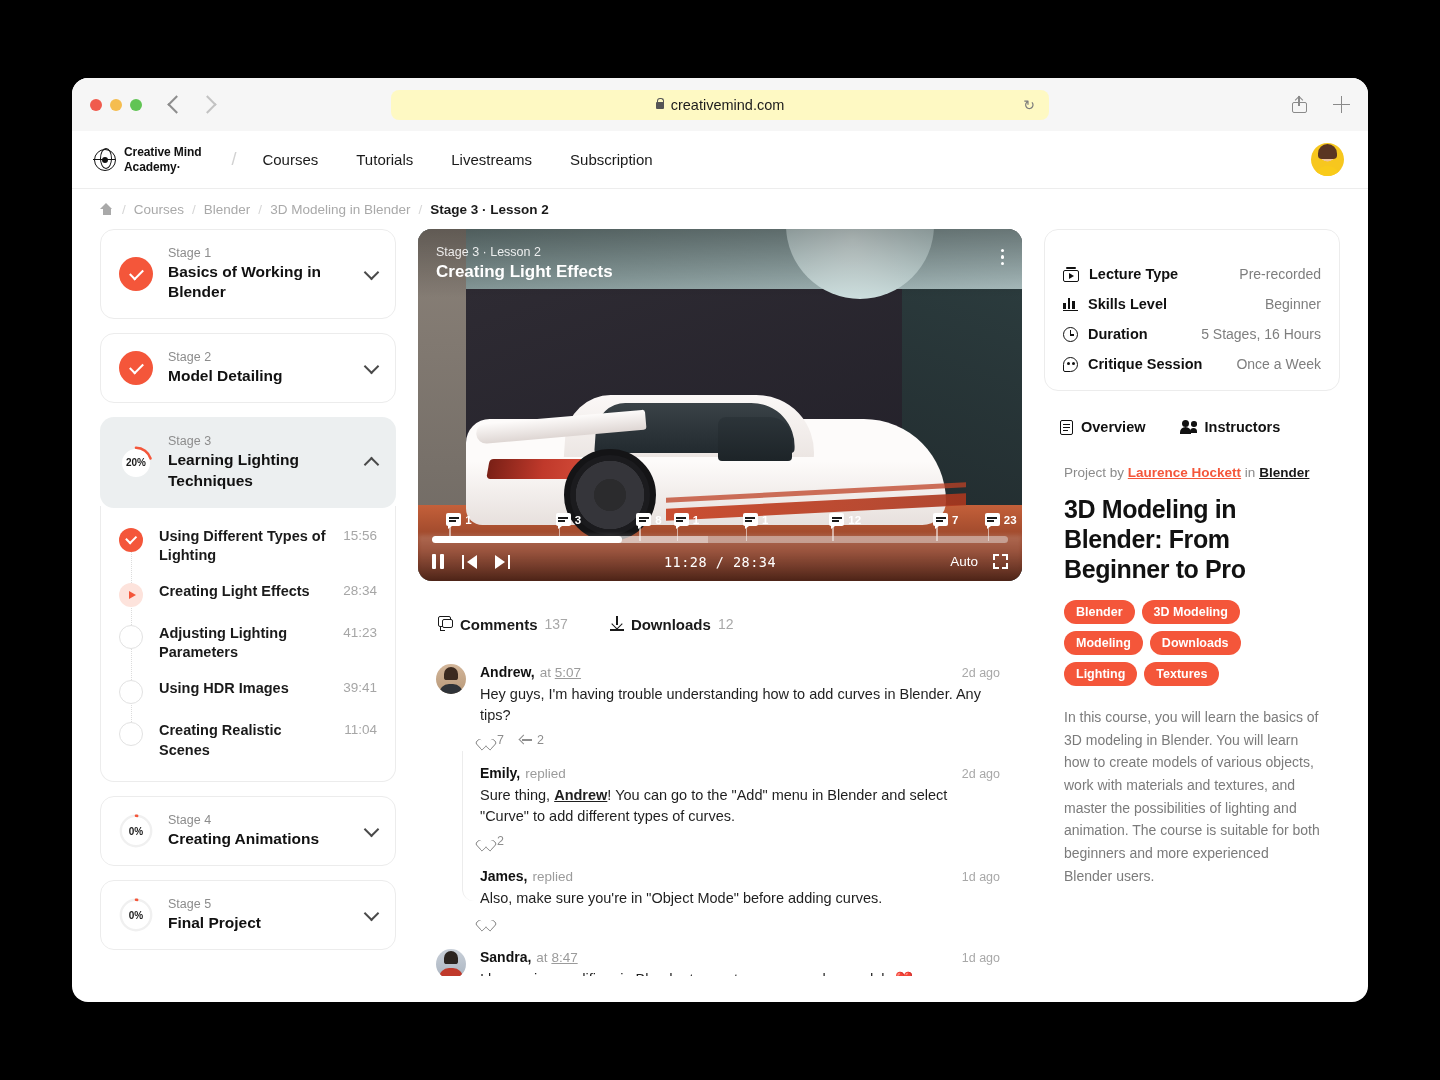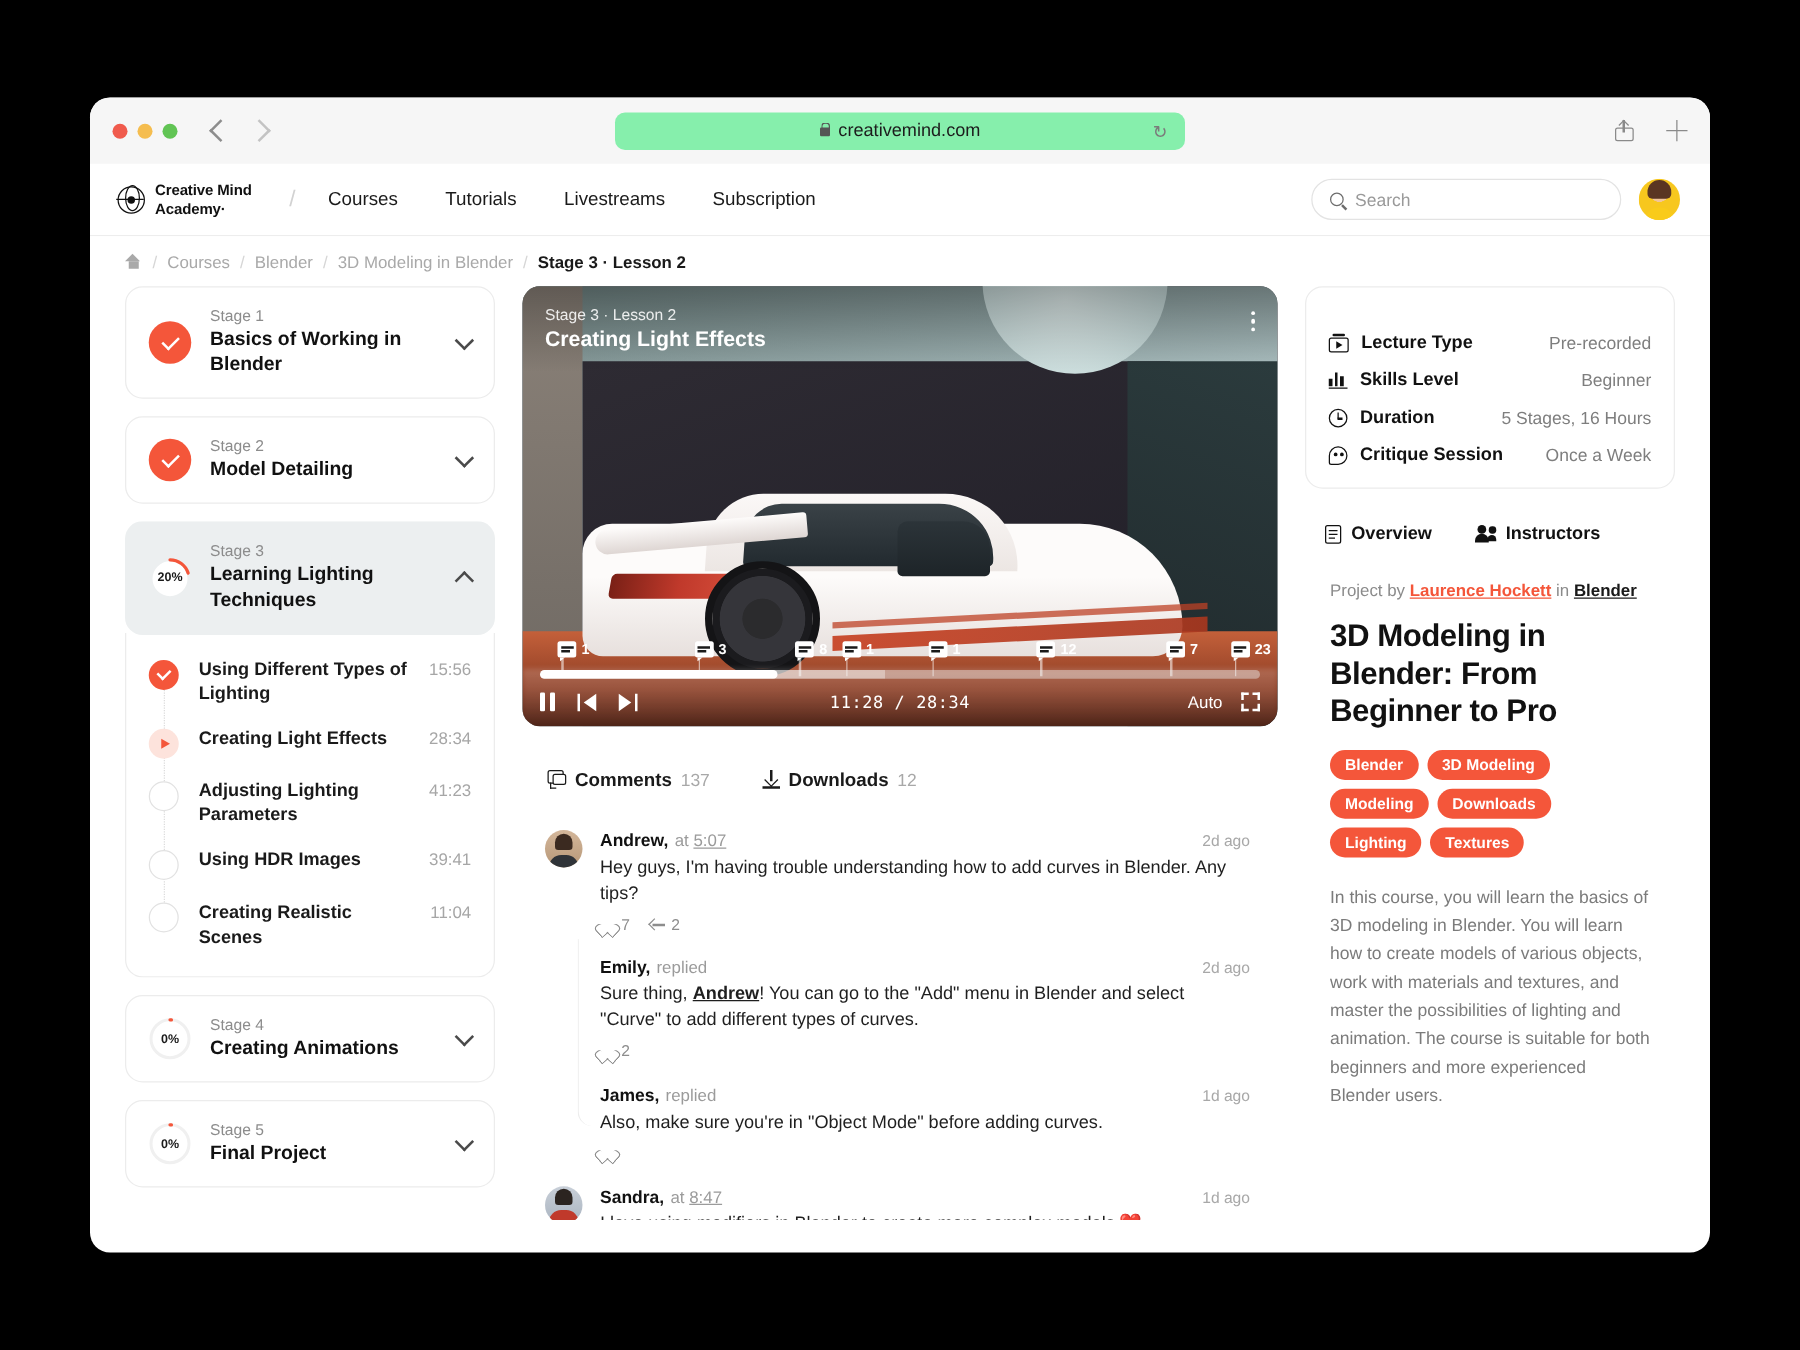--- a/index.html
+++ b/index.html
@@ -39,22 +39,22 @@
   .navbtns { display: flex; gap: 18px; margin-left: 28px; }
   .chev {
     width: 13px; height: 13px;
     border-left: 2px solid #8d8d8d;
     border-bottom: 2px solid #8d8d8d;
   }
   .chev.back { transform: rotate(45deg); }
   .chev.fwd { transform: rotate(-135deg); border-color: #c3c3c3; }
   .urlbar {
     position: absolute; left: 50%; transform: translateX(-50%);
-    width: 456px; height: 30px;
-    background: #86efac;
+    width: 658px; height: 30px;
+    background: #fef9c3;
     border-radius: 8px;
     display: flex; align-items: center; justify-content: center;
     gap: 7px;
     font-size: 14.5px; color: #1c1c1c;
   }
   .lock {
     width: 8px; height: 7px; background: #555; border-radius: 1px;
     position: relative; margin-top: 2px;
   }
   .lock::before {
@@ -619,24 +619,20 @@
       </span>
     </div>
     <span class="slash">/</span>
     <nav class="nav">
       <a href="#">Courses</a>
       <a href="#">Tutorials</a>
       <a href="#">Livestreams</a>
       <a href="#">Subscription</a>
     </nav>
     <div class="header-right">
-      <div class="searchbox">
-        <span class="mag"></span>
-        <span>Search</span>
-      </div>
       <div class="avatar"></div>
     </div>
   </div>
 
   <div class="crumbs">
     <span class="home"></span>
     <span class="sep">/</span>
     <a href="#">Courses</a>
     <span class="sep">/</span>
     <a href="#">Blender</a>

